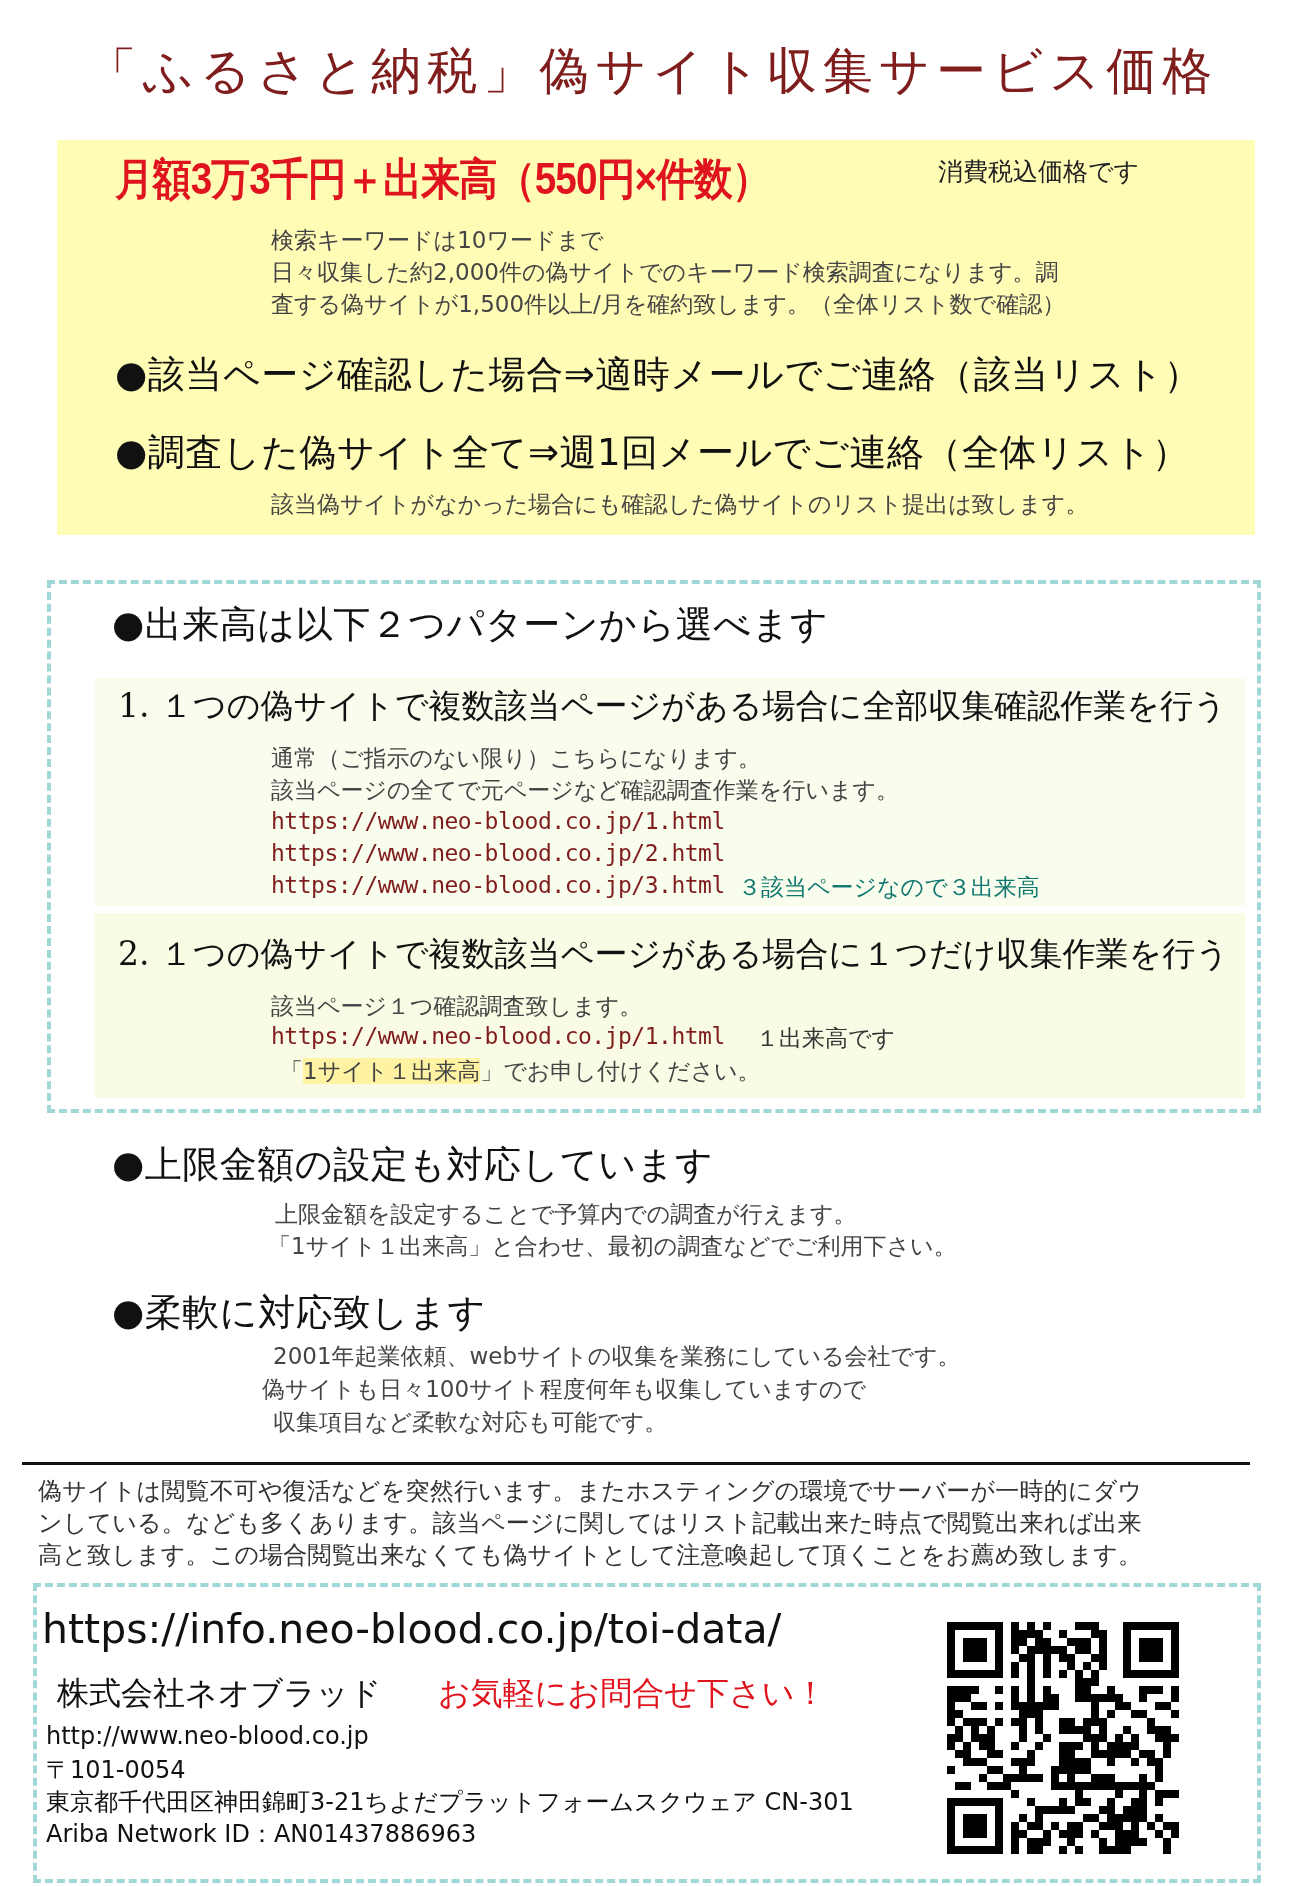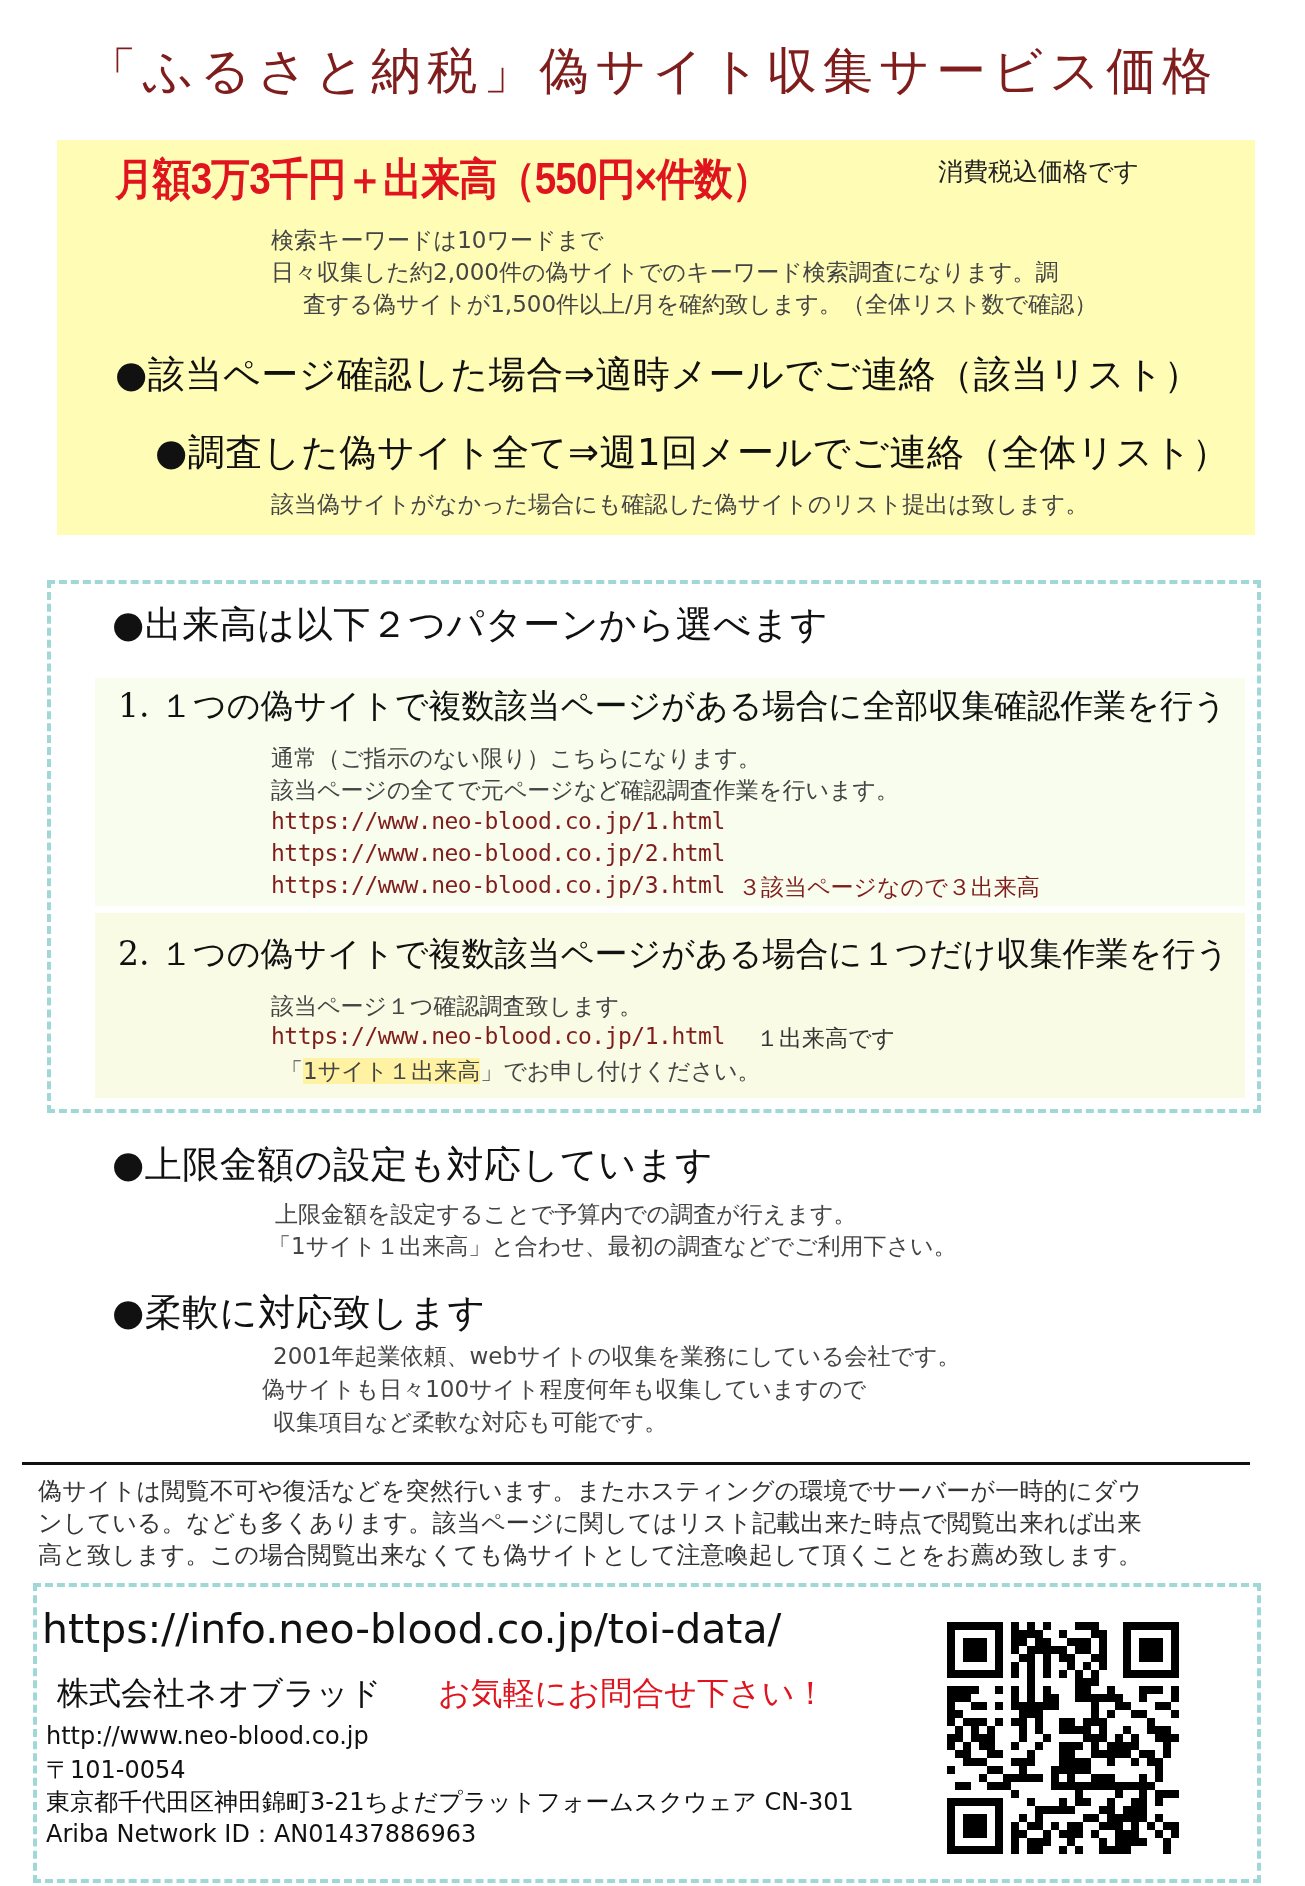--- a/index.html
+++ b/index.html
@@ -57,36 +57,36 @@
 </head>
 <body>
 
 <div class="abs title">「ふるさと納税」偽サイト収集サービス価格</div>
 
 <div class="abs yellow-box"></div>
 <div class="abs price">月額3万3千円＋出来高（550円×件数）</div>
 <div class="abs tax-note">消費税込価格です</div>
 <div class="abs sub" style="left:271px; top:224px;">検索キーワードは10ワードまで</div>
 <div class="abs sub" style="left:271px; top:256px;">日々収集した約2,000件の偽サイトでのキーワード検索調査になります。調</div>
-<div class="abs sub" style="left:271px; top:288px;margin-left:32px;">査する偽サイトが1,500件以上/月を確約致します。（全体リスト数で確認）</div>
+<div class="abs sub" style="left:271px; top:288px;">査する偽サイトが1,500件以上/月を確約致します。（全体リスト数で確認）</div>
 <div class="abs bullet-lg" style="left:115px; top:350px;">●該当ページ確認した場合⇒適時メールでご連絡（該当リスト）</div>
-<div class="abs bullet-lg" style="left:115px; top:428px;margin-left:40px;">●調査した偽サイト全て⇒週1回メールでご連絡（全体リスト）</div>
+<div class="abs bullet-lg" style="left:115px; top:428px;">●調査した偽サイト全て⇒週1回メールでご連絡（全体リスト）</div>
 <div class="abs sub" style="left:271px; top:488px;">該当偽サイトがなかった場合にも確認した偽サイトのリスト提出は致します。</div>
 
 <div class="abs dashed-box"></div>
 <div class="abs bullet-lg" style="left:112px; top:600px;">●出来高は以下２つパターンから選べます</div>
 
 <div class="abs opt1-bg"></div>
 <div class="abs opt-head" style="left:118px; top:684px;">1. １つの偽サイトで複数該当ページがある場合に全部収集確認作業を行う</div>
 <div class="abs sub" style="left:271px; top:742px;">通常（ご指示のない限り）こちらになります。</div>
 <div class="abs sub" style="left:271px; top:774px;">該当ページの全てで元ページなど確認調査作業を行います。</div>
 <div class="abs link" style="left:271px; top:808px;">https://www.neo-blood.co.jp/1.html</div>
 <div class="abs link" style="left:271px; top:840px;">https://www.neo-blood.co.jp/2.html</div>
 <div class="abs link" style="left:271px; top:872px;">https://www.neo-blood.co.jp/3.html</div>
-<div class="abs sub" style="left:738px; top:871px; color:#7f1d1d;">３該当ページなので３出来高</div>
+<div class="abs sub" style="left:738px; top:871px; color:#0f766e;">３該当ページなので３出来高</div>
 
 <div class="abs opt2-bg"></div>
 <div class="abs opt-head" style="left:118px; top:932px;">2. １つの偽サイトで複数該当ページがある場合に１つだけ収集作業を行う</div>
 <div class="abs sub" style="left:271px; top:990px;">該当ページ１つ確認調査致します。</div>
 <div class="abs link" style="left:271px; top:1023px;">https://www.neo-blood.co.jp/1.html</div>
 <div class="abs sub" style="left:756px; top:1022px; color:#333;">１出来高です</div>
 <div class="abs sub" style="left:280px; top:1055px;"><span>「</span><span class="hl">1サイト１出来高</span><span>」でお申し付けください。</span></div>
 
 <div class="abs bullet-lg" style="left:112px; top:1140px;">●上限金額の設定も対応しています</div>
 <div class="abs sub" style="left:275px; top:1198px;">上限金額を設定することで予算内での調査が行えます。</div>

